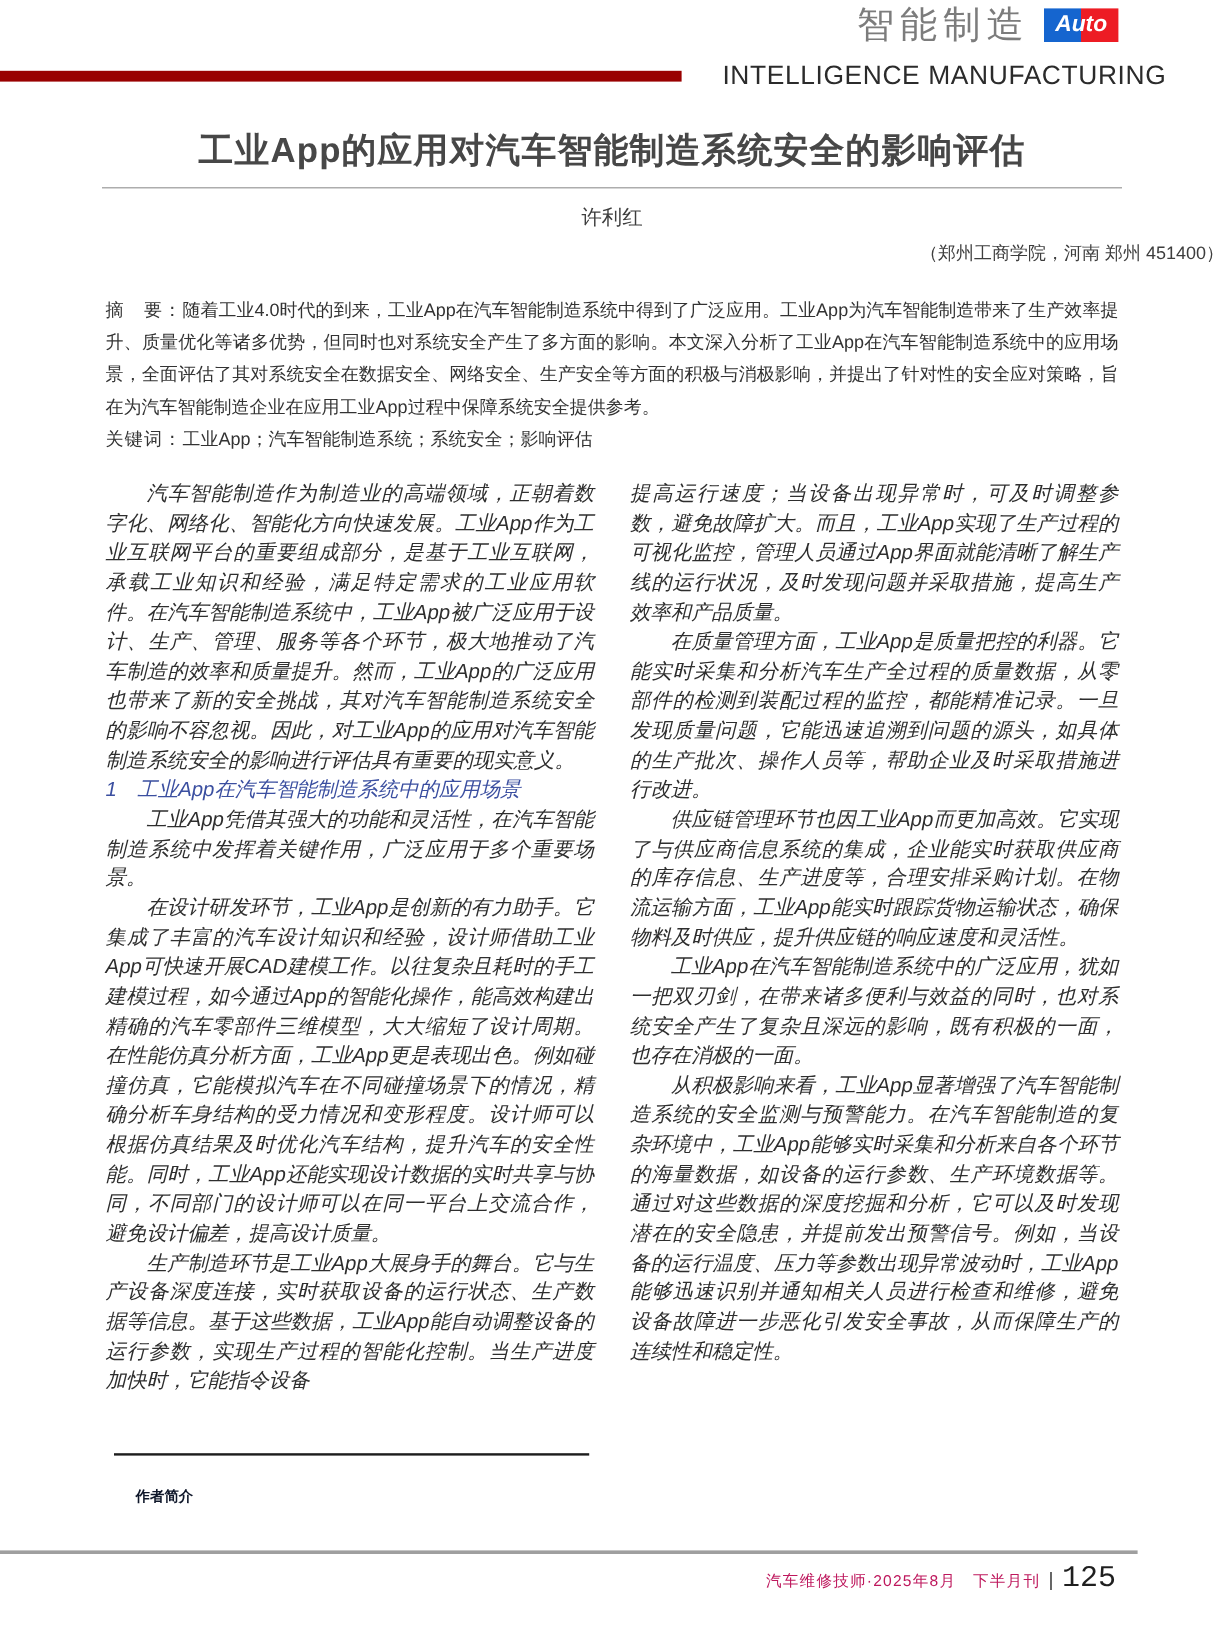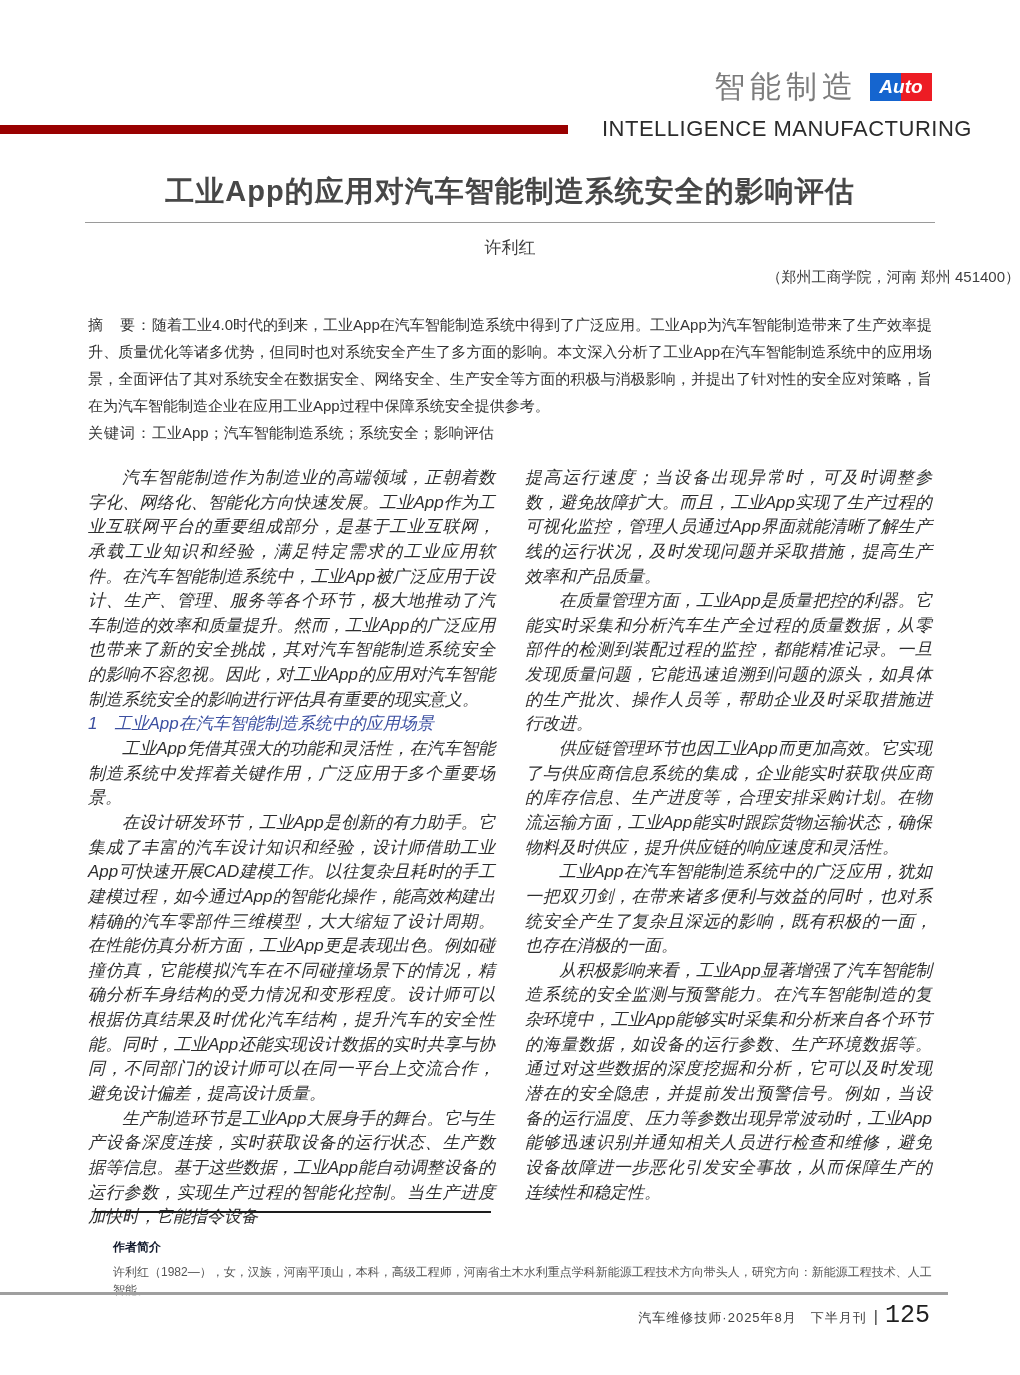--- a/index.html
+++ b/index.html
@@ -4,21 +4,21 @@
 <style>
   * { margin:0; padding:0; box-sizing:border-box; }
   html,body { background:#e9e9e9; }
   body { font-family:"Liberation Sans","DejaVu Sans",sans-serif; }
   .page {
     position:relative; width:1020px; height:1375px; margin:0 auto;
     background:#ffffff; overflow:hidden; color:#2e2e2e;
   }
 
   
-  .masthead { padding-top:66px; }
+  .masthead { }
   .masthead-row1 { display:flex; justify-content:flex-end; align-items:center; gap:12px; padding-right:88px; }
   .column-cn { font-size:31px; color:#7c7c7c; letter-spacing:5px; }
   .auto-logo {
     width:62px; height:28px;
     background:linear-gradient(90deg, var(--logo-blue,#1565cf) 50%, var(--logo-red,#ed1c24) 50%);
     color:#fff; font-weight:bold; font-size:19px; font-style:italic;
     display:flex; align-items:center; justify-content:center; letter-spacing:0;
   }
   .masthead-row2 { display:flex; align-items:center; margin-top:8px;gap:16px; }
   .red-bar { flex:0 0 568px; height:9px; background:var(--accent-red,#990000); }
@@ -43,21 +43,21 @@
 
   
   .bio-section { position:absolute; left:0; top:1211px; width:1020px; }
   .bio-rule { margin-left:95px; width:396px; border-top:2px solid #1d1d1d; }
   .bio-label { margin:26px 0 0 113px; font-size:12px; font-weight:bold; color:#0f172a; }
   .bio-text { margin:7px 88px 0 113px; font-size:12px; color:#555; line-height:1.5; }
 
   
   .page-footer-rule { position:absolute; left:0; top:1292px; width:948px; border-top:3px solid #9f9f9f; }
   .page-footer { position:absolute; top:1301px; right:90px; display:flex; align-items:baseline; gap:7px; }
-  .journal-info { font-size:13px; color:#404040; letter-spacing:1px; }
+  .journal-info { font-size:13px; color:#be185d; letter-spacing:1px; }
   .page-sep { font-size:16px; color:#3a3a3a; font-weight:300; }
   .page-num { font-family:Liberation Mono, monospace; font-size:25px; color:#1f1f1f; }
 </style>
 </head>
 <body>
 
 <div class="page">
 
   <div class="masthead">
     <div class="masthead-row1">
@@ -95,21 +95,20 @@
       <p>在质量管理方面，工业App是质量把控的利器。它能实时采集和分析汽车生产全过程的质量数据，从零部件的检测到装配过程的监控，都能精准记录。一旦发现质量问题，它能迅速追溯到问题的源头，如具体的生产批次、操作人员等，帮助企业及时采取措施进行改进。</p>
       <p>供应链管理环节也因工业App而更加高效。它实现了与供应商信息系统的集成，企业能实时获取供应商的库存信息、生产进度等，合理安排采购计划。在物流运输方面，工业App能实时跟踪货物运输状态，确保物料及时供应，提升供应链的响应速度和灵活性。</p>
       <p>工业App在汽车智能制造系统中的广泛应用，犹如一把双刃剑，在带来诸多便利与效益的同时，也对系统安全产生了复杂且深远的影响，既有积极的一面，也存在消极的一面。</p>
       <p>从积极影响来看，工业App显著增强了汽车智能制造系统的安全监测与预警能力。在汽车智能制造的复杂环境中，工业App能够实时采集和分析来自各个环节的海量数据，如设备的运行参数、生产环境数据等。通过对这些数据的深度挖掘和分析，它可以及时发现潜在的安全隐患，并提前发出预警信号。例如，当设备的运行温度、压力等参数出现异常波动时，工业App能够迅速识别并通知相关人员进行检查和维修，避免设备故障进一步恶化引发安全事故，从而保障生产的连续性和稳定性。</p>
     </div>
   </div>
 
   <div class="bio-section">
     <div class="bio-rule"></div>
     <div class="bio-label">作者简介</div>
-    <div class="bio-text">许利红（1982—），女，汉族，河南平顶山，本科，高级工程师，河南省土木水利重点学科新能源工程技术方向带头人，研究方向：新能源工程技术、人工智能。</div>
   </div>
 
   <div class="page-footer-rule"></div>
   <div class="page-footer">
     <span class="journal-info">汽车维修技师·2025年8月　下半月刊</span>
     <span class="page-sep">|</span>
     <span class="page-num">125</span>
   </div>
 
 </div>

